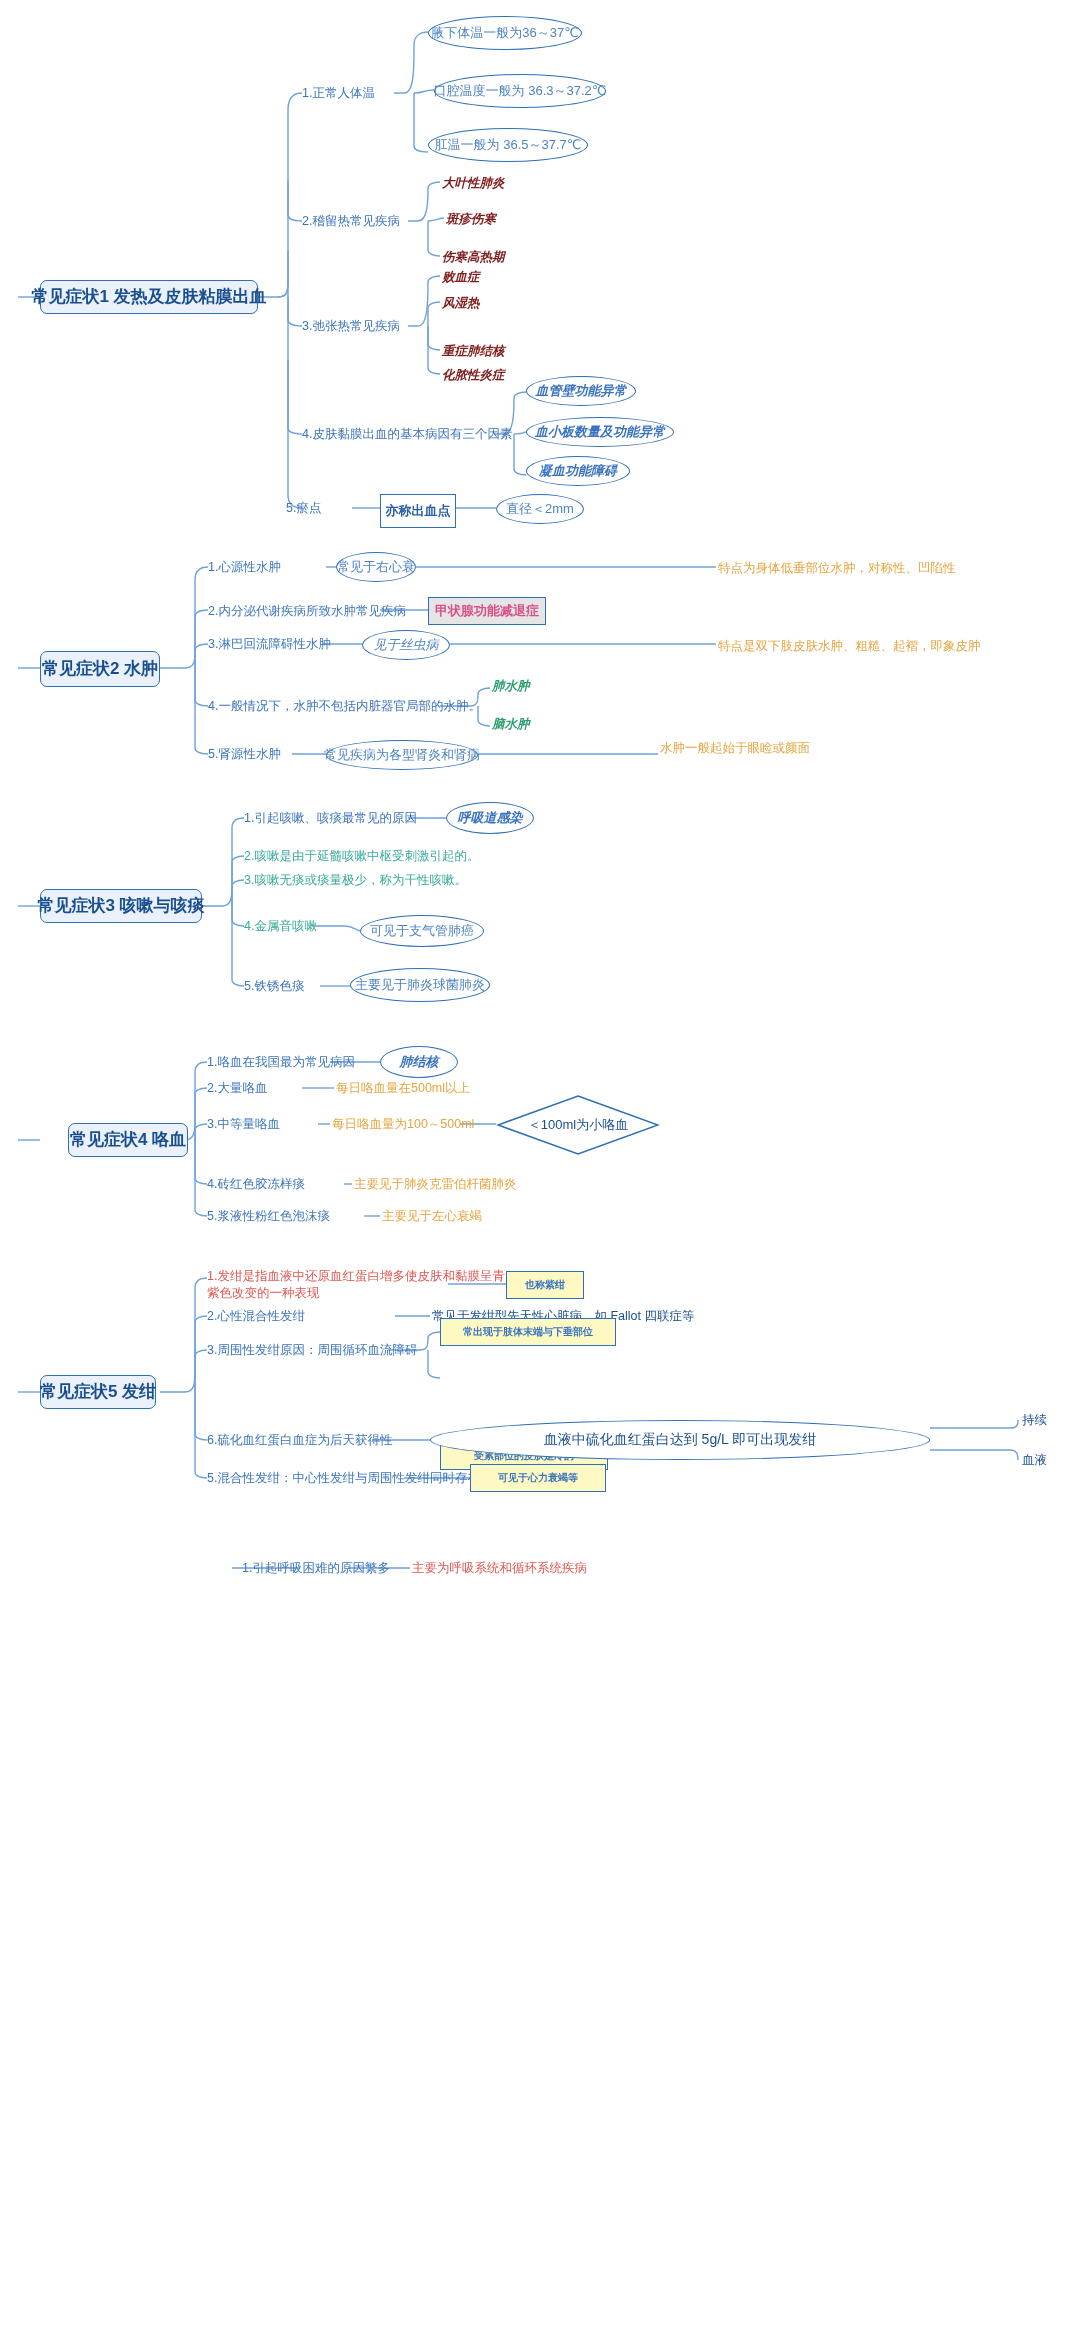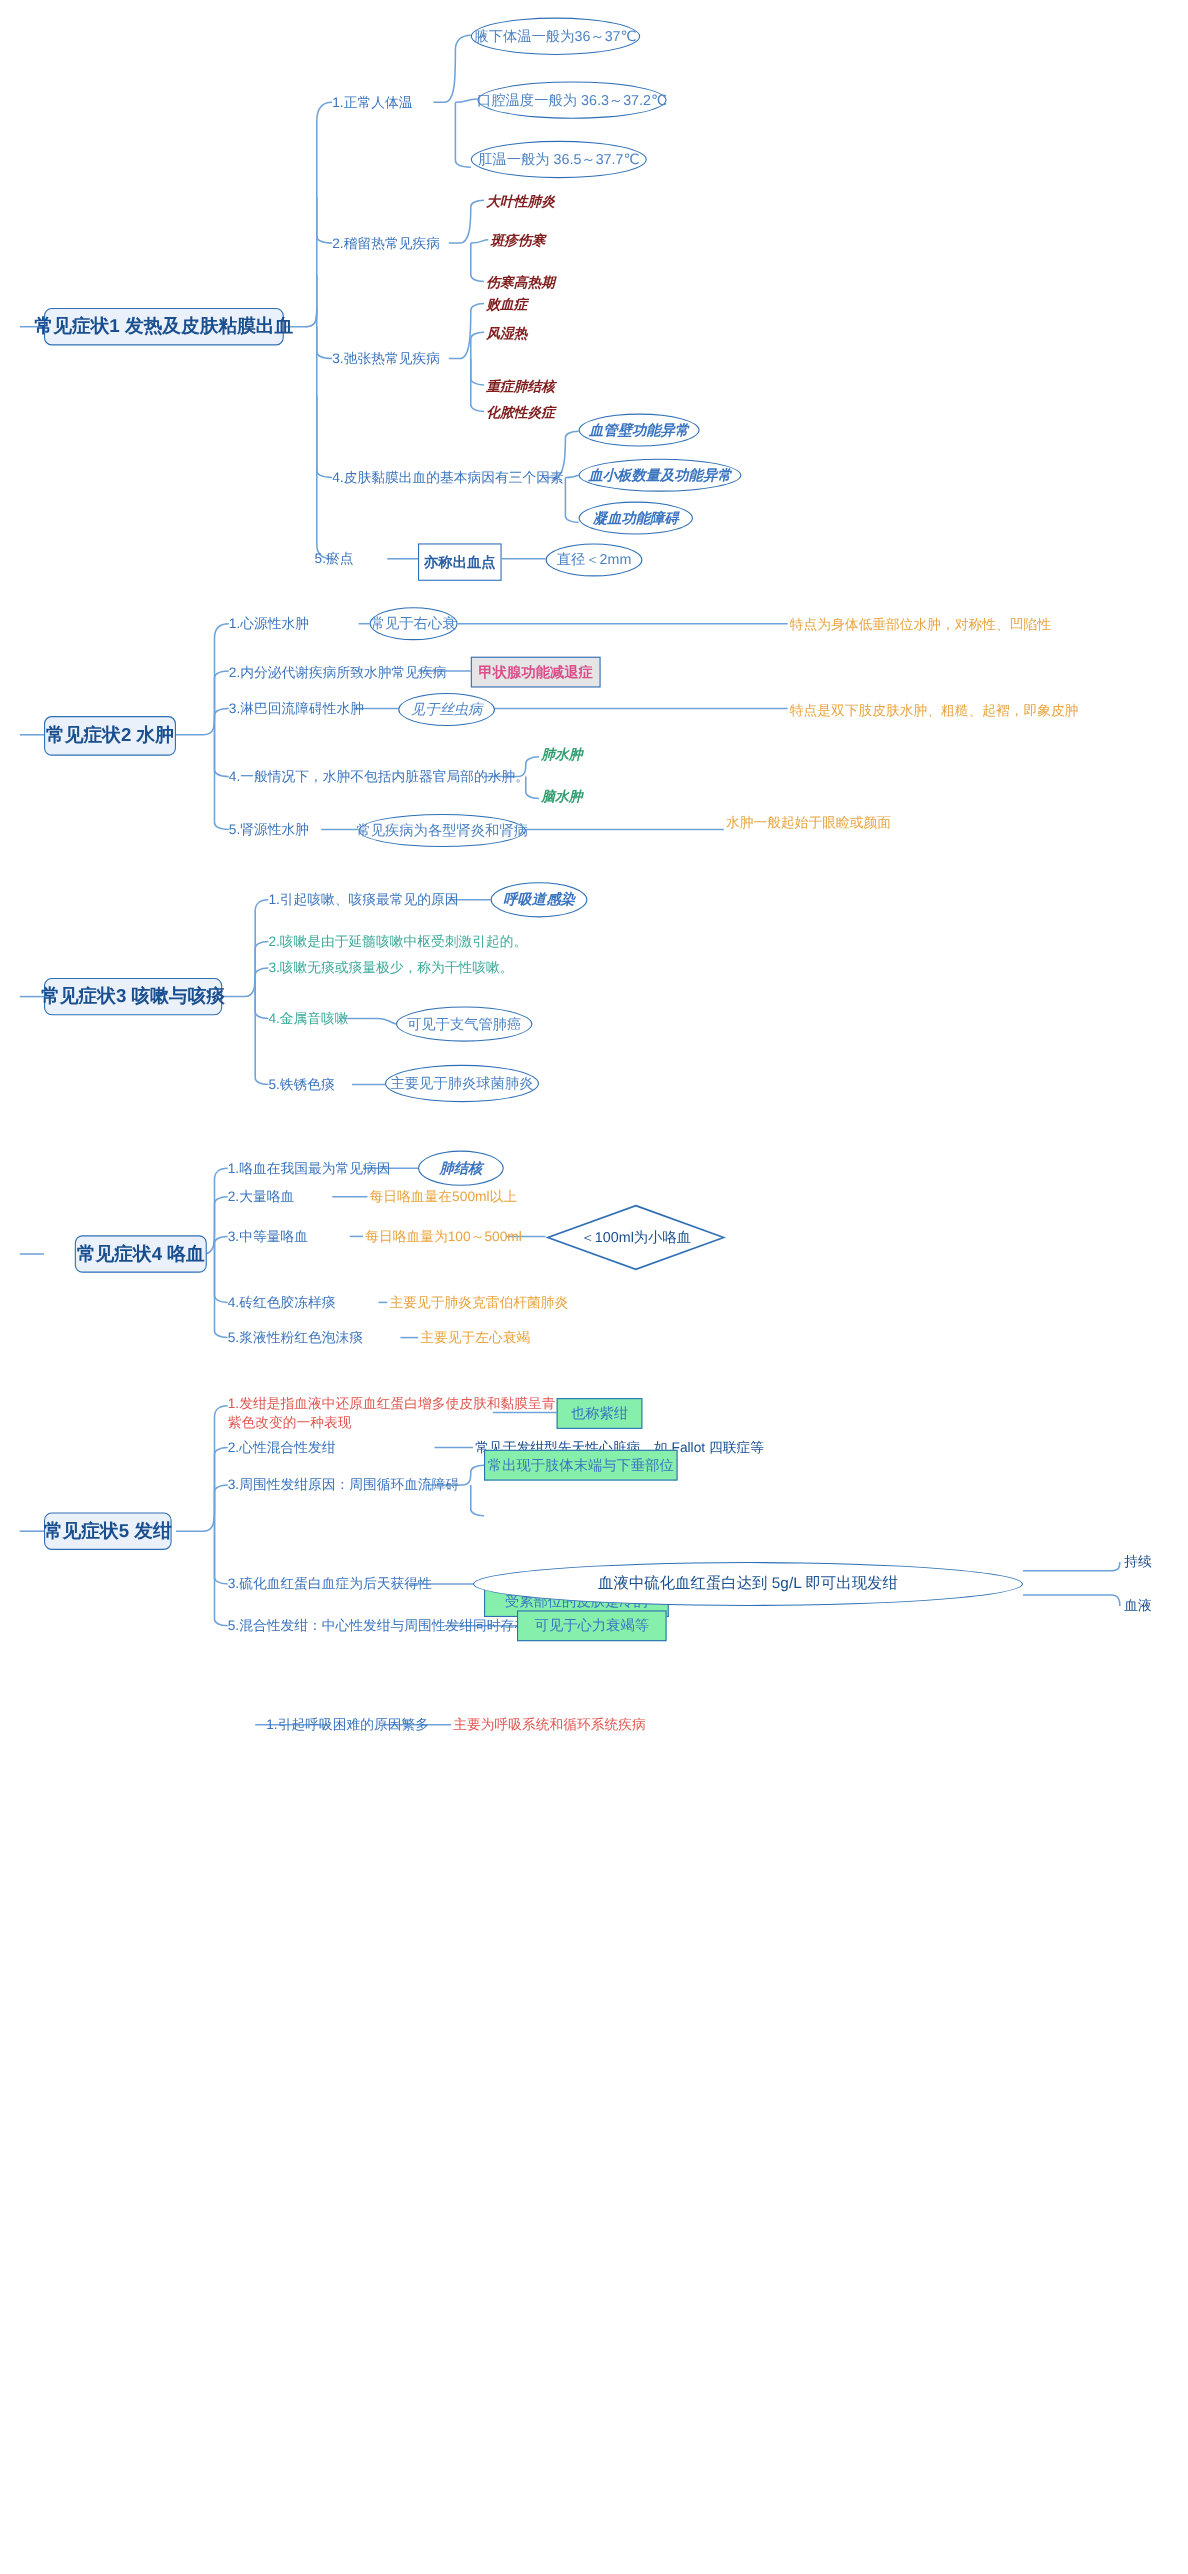--- a/index.html
+++ b/index.html
@@ -43,24 +43,25 @@
     border-radius:50%/50%;
     background:#ffffff;
     color:#3a74c0;
     font-size:13px;
     font-weight:bold;
     font-style:italic;
     padding:4px 10px;
   }
   .box{
     border:1.5px solid #2f6fb5;
-    background:#86efac;
+    background:#fef9c3;
     color:#3a74c0;
-    font-size:13px;
+    font-size:10px;
     padding:4px 8px;
+    font-weight:bold;
   }
   .box-pink{
     border:1.5px solid #2f6fb5;
     background:#e5e5e5;
     color:#d94f8a;
     font-size:13px;
     font-weight:bold;
     padding:4px 8px;
   }
   .box-dark{
@@ -273,21 +274,21 @@
   <div class="txt t-red wrap" style="left:207px;top:1268px;width:300px;white-space:normal;">1.发绀是指血液中还原血红蛋白增多使皮肤和黏膜呈青紫色改变的一种表现</div>
   <div class="node box" style="left:506px;top:1271px;width:78px;height:28px;">也称紫绀</div>
 
   <div class="txt t-blue" style="left:207px;top:1308px;">2.心性混合性发绀</div>
   <div class="txt t-darkblue" style="left:432px;top:1308px;">常见于发绀型先天性心脏病，如 Fallot 四联症等</div>
 
   <div class="txt t-blue" style="left:207px;top:1342px;">3.周围性发绀原因：周围循环血流障碍</div>
   <div class="node box" style="left:440px;top:1318px;width:176px;height:28px;">常出现于肢体末端与下垂部位</div>
   <div class="node box" style="left:440px;top:1442px;width:168px;height:28px;">受累部位的皮肤是冷的</div>
 
-  <div class="txt t-blue" style="left:207px;top:1432px;">3.硫化血红蛋白血症为后天获得性</div>
+  <div class="txt t-blue" style="left:207px;top:1432px;">6.硫化血红蛋白血症为后天获得性</div>
   <div class="node ell" style="left:430px;top:1420px;width:500px;height:40px;font-size:14px;color:#1a4f8f;">血液中硫化血红蛋白达到 5g/L 即可出现发绀</div>
   <div class="txt t-darkblue" style="left:1022px;top:1412px;">持续</div>
   <div class="txt t-darkblue" style="left:1022px;top:1452px;">血液</div>
 
   <div class="txt t-blue" style="left:207px;top:1470px;">5.混合性发绀：中心性发绀与周围性发绀同时存在</div>
   <div class="node box" style="left:470px;top:1464px;width:136px;height:28px;">可见于心力衰竭等</div>
 
   <div class="txt t-blue" style="left:242px;top:1560px;">1.引起呼吸困难的原因繁多</div>
   <div class="txt t-red" style="left:412px;top:1560px;">主要为呼吸系统和循环系统疾病</div>
 

